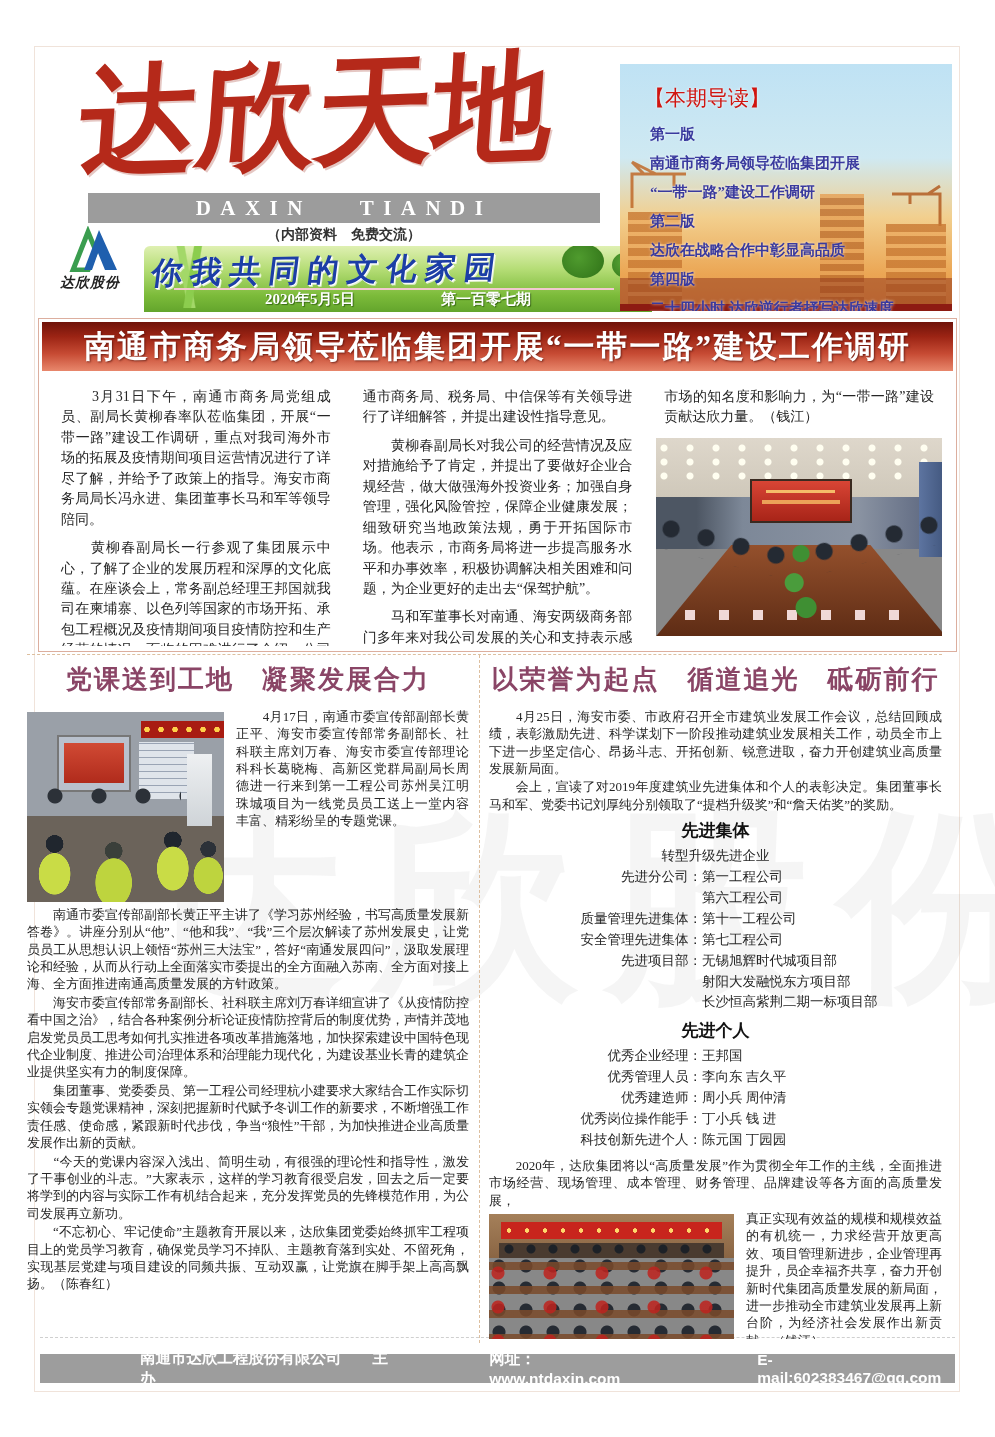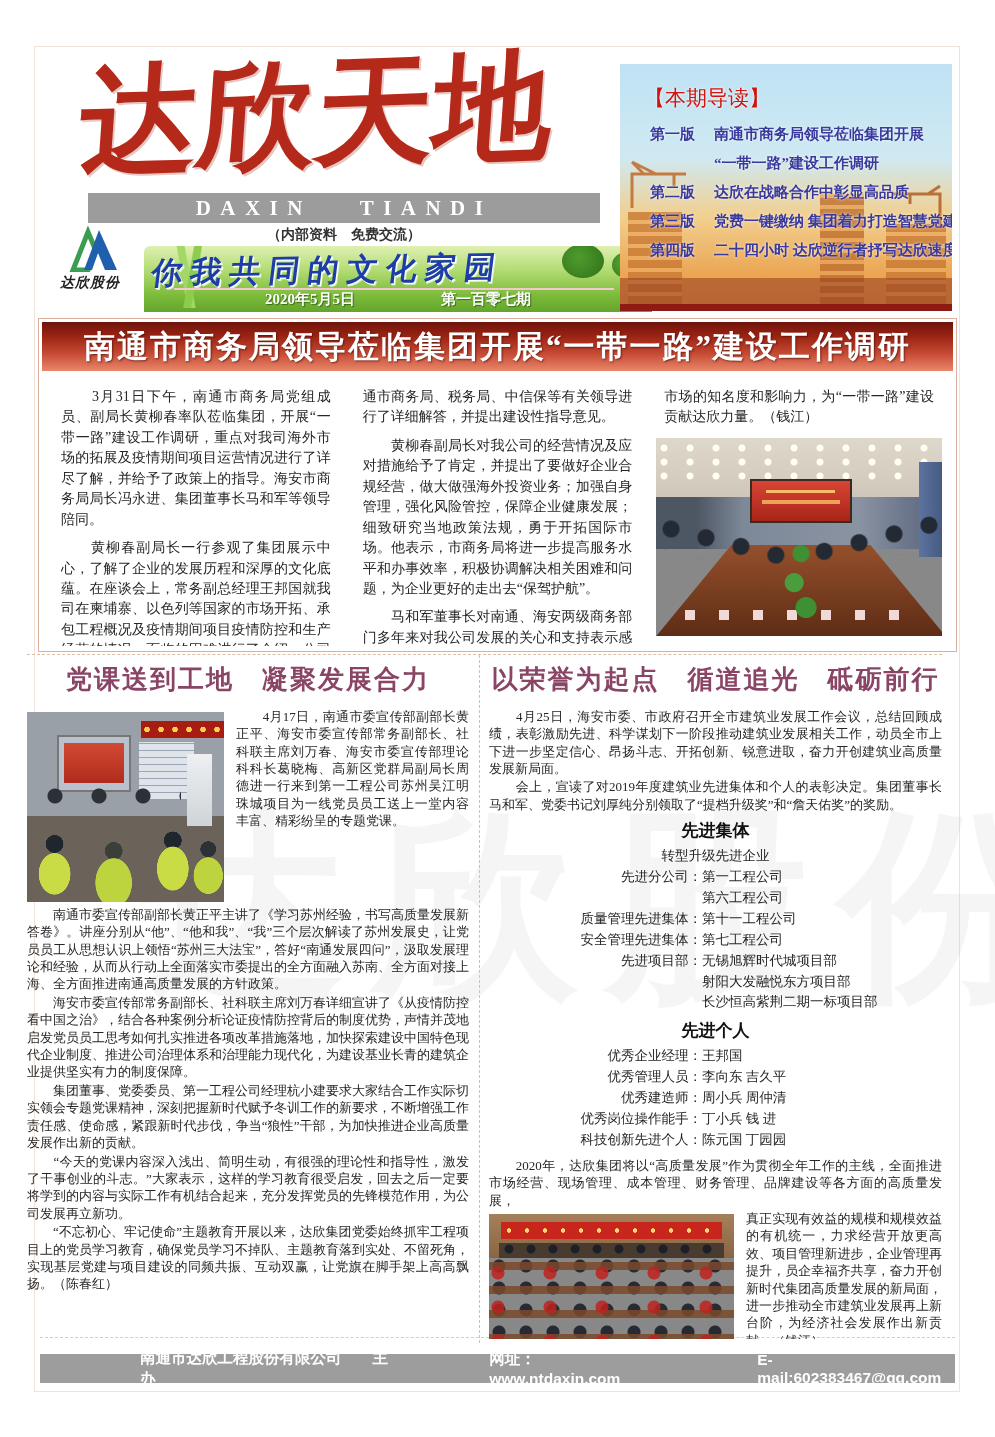--- a/index.html
+++ b/index.html
@@ -49,21 +49,21 @@
   .digest .bld.b1{left:8px;bottom:7px;width:54px;height:92px;background:repeating-linear-gradient(0deg,rgba(200,120,50,.8) 0 8px,rgba(235,170,95,.8) 8px 12px);}
   .digest .bld.b2{left:200px;bottom:7px;width:44px;height:110px;background:repeating-linear-gradient(0deg,rgba(190,110,45,.8) 0 7px,rgba(230,160,85,.8) 7px 11px);}
   .digest .bld.b3{right:6px;bottom:7px;width:60px;height:80px;background:repeating-linear-gradient(0deg,rgba(200,120,50,.8) 0 8px,rgba(235,170,95,.8) 8px 12px);}
   .digest .ground{position:absolute;left:0;bottom:7px;width:100%;height:26px;background:rgba(150,60,30,.55);}
   .digest .basebar{position:absolute;left:0;bottom:0;width:100%;height:7px;background:#8d1b12;}
   .crane{position:absolute;opacity:.85;}
   .digest-title{position:absolute;left:24px;top:20px;font-size:21px;font-weight:normal;color:#d01510;
                 text-shadow:0 0 3px rgba(255,255,255,.9);}
   .digest-list{position:absolute;left:30px;top:56px;width:290px;}
   .digest-row{display:flex;line-height:29px;font-weight:bold;color:#3a3a9e;font-size:15px;
-              text-shadow:0 0 3px rgba(255,255,255,.85);}
+              text-shadow:0 0 3px rgba(255,255,255,.85);flex-direction:column;}
   .digest-edition{width:64px;flex:none;}
   .digest-text{flex:1;white-space:nowrap;}
 
   
   .article1{position:absolute;left:38px;top:318px;width:917px;height:332px;border:1px solid #dcae9e;background:#fff;z-index:1;}
   .headline-bar{margin:3px;height:49px;background:linear-gradient(180deg,#6f130a 0%,#9c2414 30%,#c74b34 65%,#e8876c 100%);
                 color:#fff;font-size:31px;font-weight:bold;text-align:center;line-height:49px;letter-spacing:2px;
                 text-shadow:1px 1px 2px rgba(60,5,0,.6);}
   .cols{position:absolute;left:14px;right:14px;top:60px;bottom:5px;display:flex;gap:16px;}
   .col{flex:1;font-size:14px;line-height:1.46;text-align:justify;overflow:hidden;}
@@ -209,24 +209,20 @@
       </div>
       <div class="digest-row">
         <span class="digest-edition"></span>
         <span class="digest-text">“一带一路”建设工作调研</span>
       </div>
       <div class="digest-row">
         <span class="digest-edition">第二版</span>
         <span class="digest-text">达欣在战略合作中彰显高品质</span>
       </div>
       <div class="digest-row">
-        <span class="digest-edition">第三版</span>
-        <span class="digest-text">党费一键缴纳 集团着力打造智慧党建</span>
-      </div>
-      <div class="digest-row">
         <span class="digest-edition">第四版</span>
         <span class="digest-text">二十四小时 达欣逆行者抒写达欣速度</span>
       </div>
     </div>
   </div>
 
   <div class="article1">
     <div class="headline-bar">南通市商务局领导莅临集团开展“一带一路”建设工作调研</div>
     <div class="cols">
       <div class="col">

